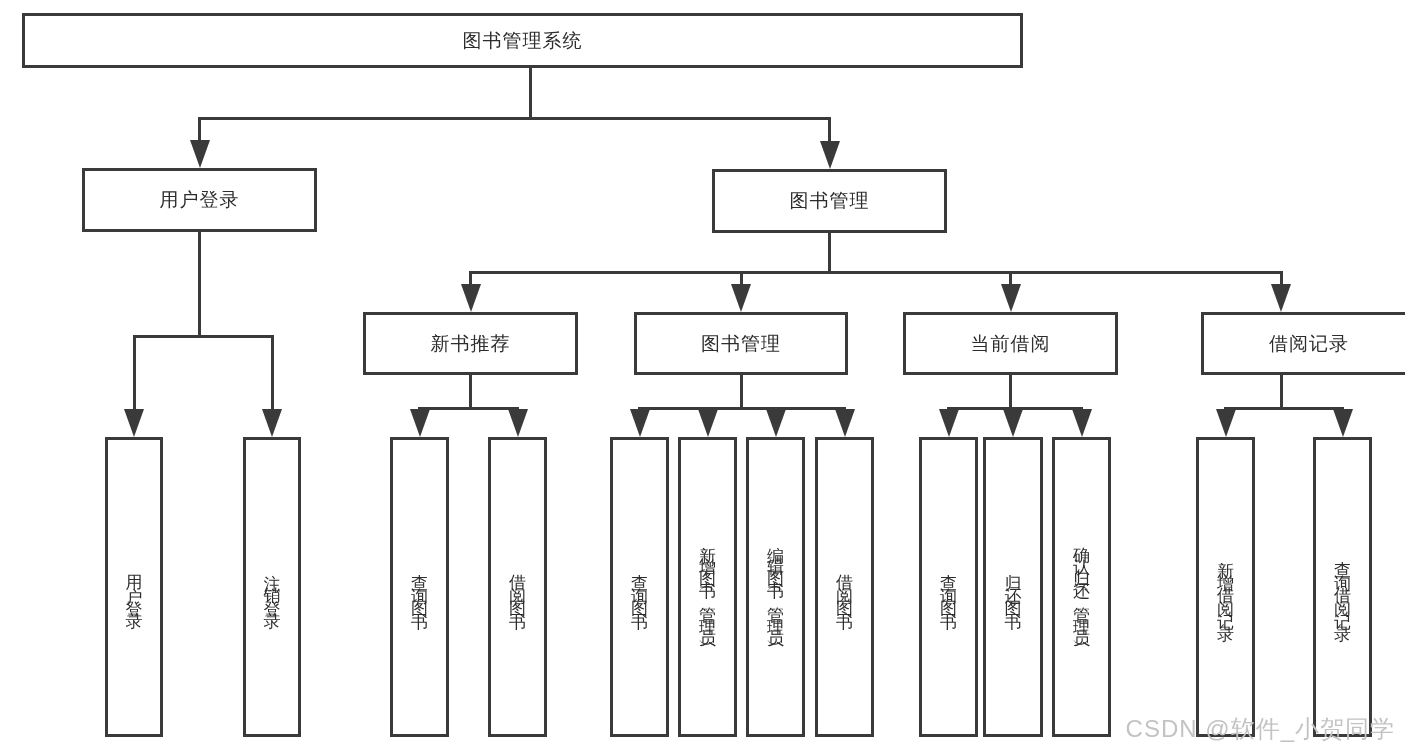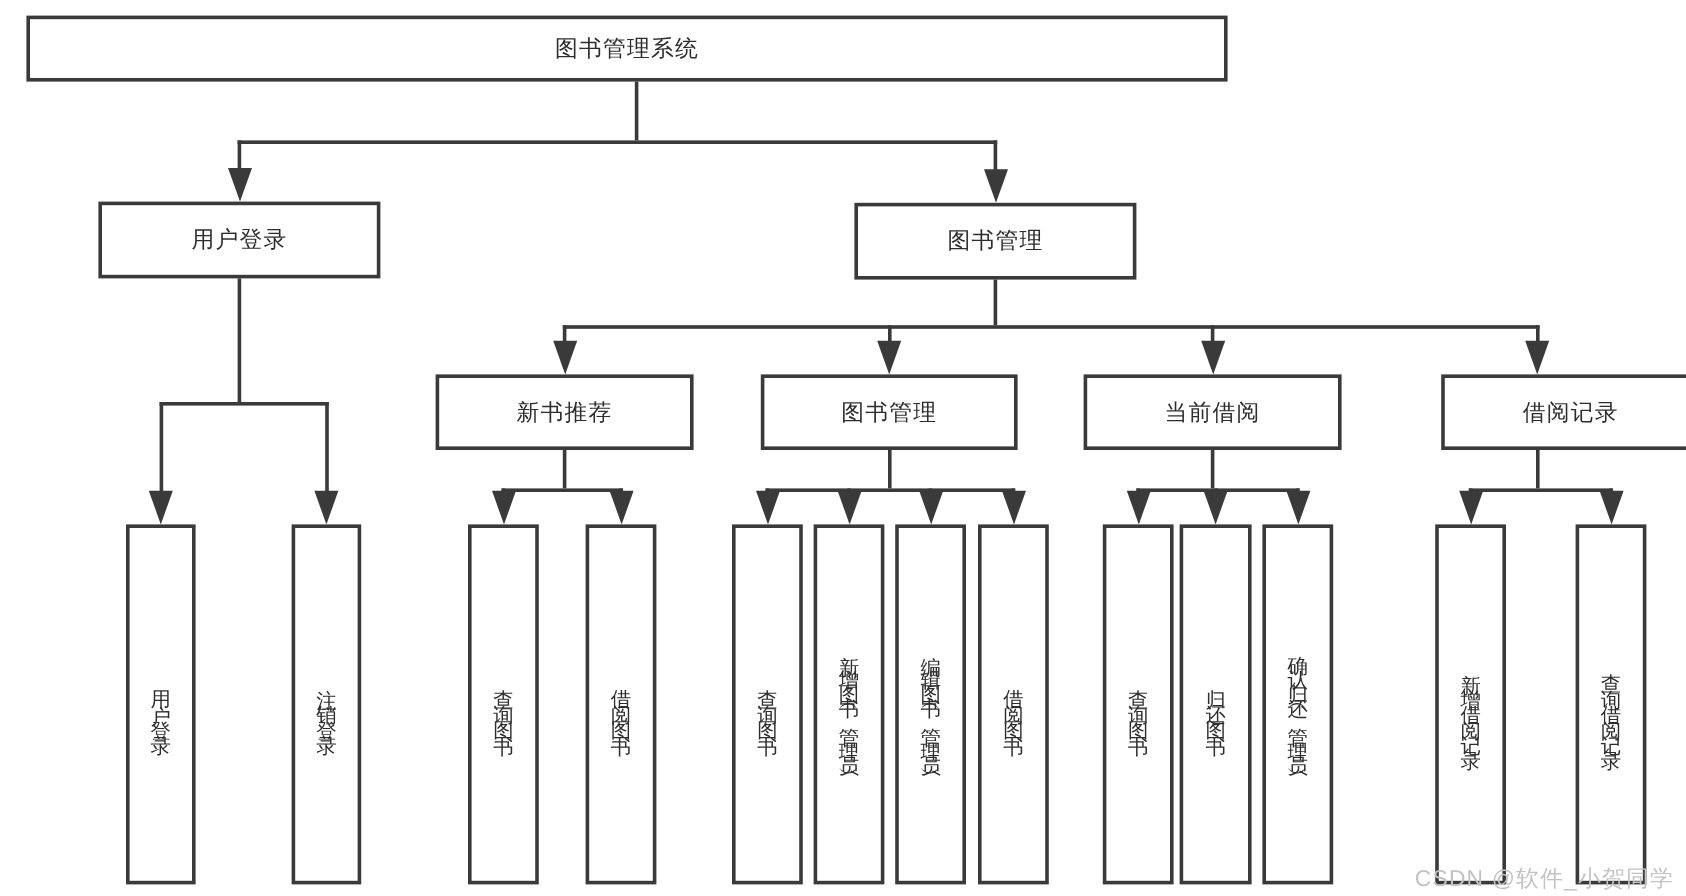--- a/index.html
+++ b/index.html
@@ -51,21 +51,21 @@
     width: 0;
     height: 0;
     border-left: 10px solid transparent;
     border-right: 10px solid transparent;
     border-top: 28px solid #3a3a3a;
   }
   .watermark {
     position: absolute;
     right: 10px;
     bottom: 2px;
-    font-size: 19px;
+    font-size: 24px;
     color: #c3c3c3;
     letter-spacing: 1px;
     z-index: 10;
     pointer-events: none;
   }
 </style>
 </head>
 <body>
 
 <div id="canvas">

